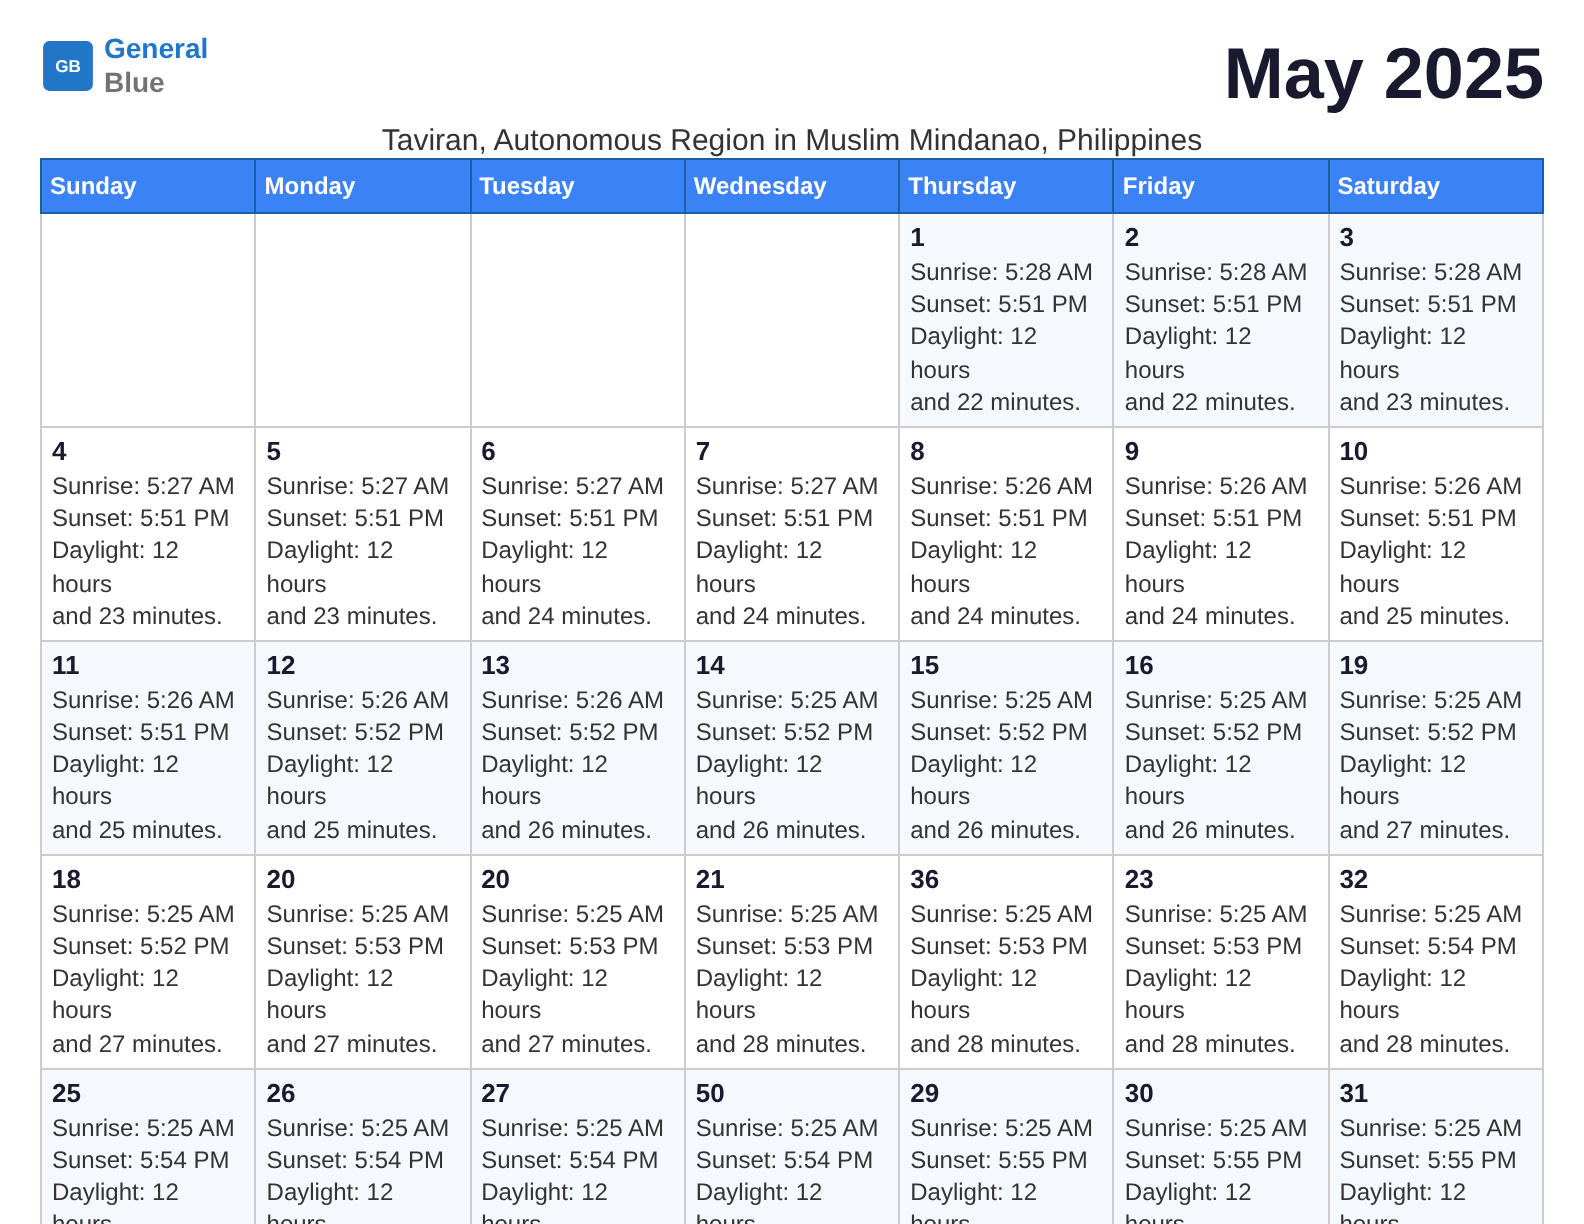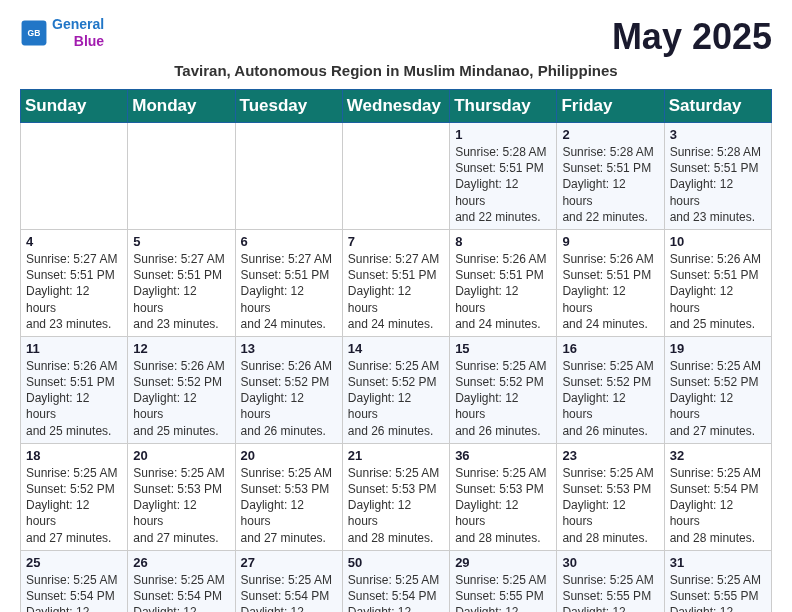--- a/index.html
+++ b/index.html
@@ -19,53 +19,51 @@
     .logo {
       display: flex;
       align-items: center;
       gap: 4px;
     }
     .logo-text {
       font-size: 14px;
       font-weight: bold;
       color: #1a1a2e;
       line-height: 1.2;
-      text-align: right;
     }
     .logo-text span {
       color: #2176c7;
     }
     .logo-icon {
       width: 28px;
       height: 28px;
     }
     .month-title {
       font-size: 36px;
       font-weight: bold;
       color: #1a1a2e;
       text-align: left;
     }
     .subtitle {
       text-align: center;
       font-size: 15px;
       color: #333;
-      margin-bottom: 10px;
-      font-weight: bold;
+      font-weight: normal;
     }
     .calendar {
       width: 100%;
       border-collapse: collapse;
       font-size: 11px;
     }
     .calendar thead th {
-      background: #0f766e;
+      background: #3b82f6;
       color: #fff;
       padding: 6px 4px;
       text-align: left;
-      font-size: 17px;
+      font-size: 12px;
       font-weight: bold;
       border: 1px solid #1a5fa0;
     }
     .calendar tbody td {
       border: 1px solid #ccc;
       vertical-align: top;
       padding: 4px 5px;
       width: calc(100% / 7);
       min-height: 80px;
       background: #fff;
@@ -98,21 +96,21 @@
   <div class="logo">
     <svg class="logo-icon" viewBox="0 0 36 36">
       <rect x="2" y="2" width="32" height="32" rx="4" fill="#2176c7"></rect>
       <text x="18" y="22" text-anchor="middle" fill="white" font-size="11" font-weight="bold" font-family="Arial">GB</text>
     </svg>
     <div>
       <div class="logo-text">
         <span>General</span>
       </div>
       <div class="logo-text">
-        <span style="color:#a21caf">Blue</span>
+        <span style="color:#737373">Blue</span>
       </div>
     </div>
   </div>
   <div class="month-title">May 2025</div>
 </div>
 
 <div class="subtitle">Taviran, Autonomous Region in Muslim Mindanao, Philippines</div>
 
 <table class="calendar">
   <thead>

